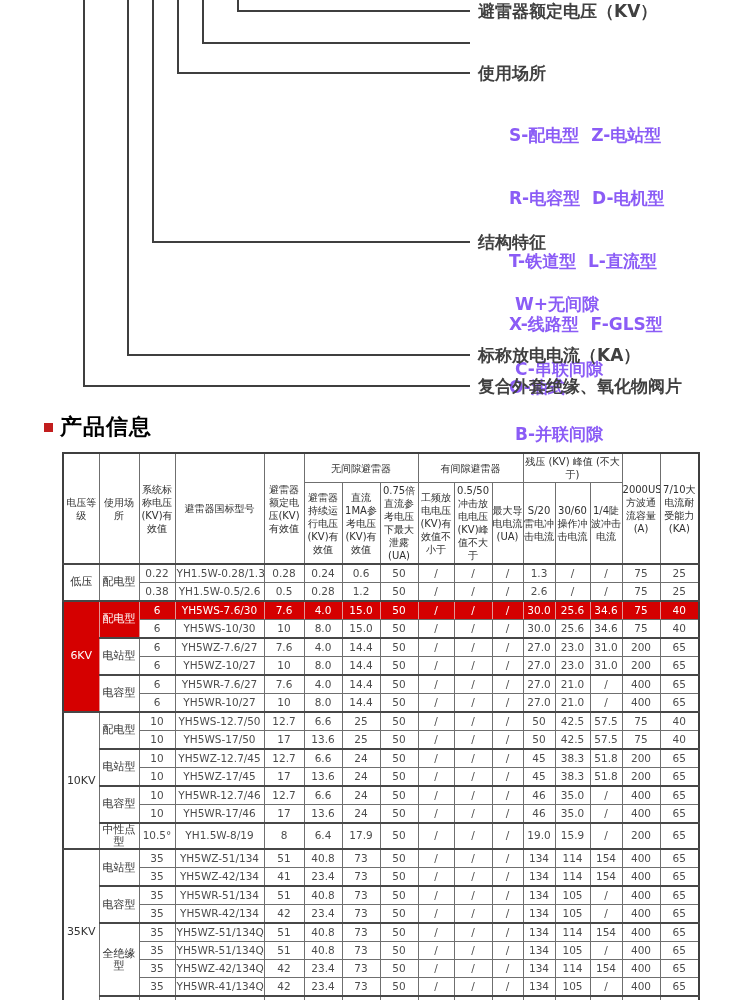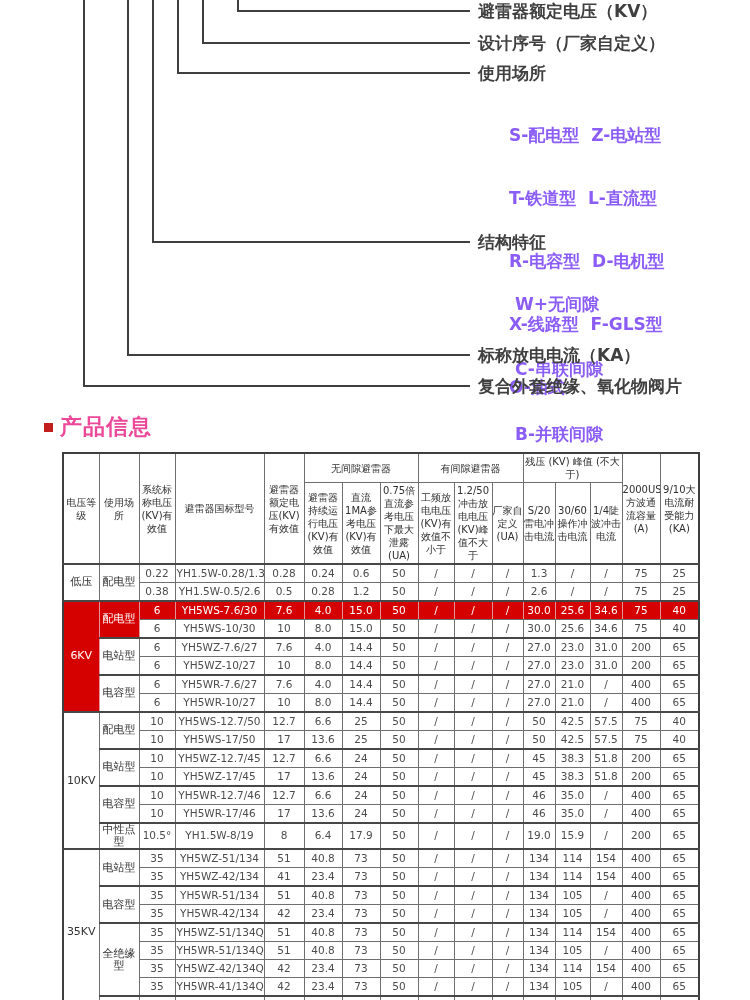--- a/index.html
+++ b/index.html
@@ -14,21 +14,21 @@
   .dlabel{
     position:absolute;left:478px;transform:translateY(-54%);
     font-size:17px;font-weight:bold;color:#404040;white-space:nowrap;
   }
   .sublist{position:absolute;font-size:17px;font-weight:bold;color:#8b5cf6;white-space:pre;}
   .sublist div{height:23px;line-height:23px;}
   .sublist.struct div{height:25px;line-height:25px;}
   
   .sec-title{position:absolute;left:44px;top:412px;display:flex;align-items:center;}
   .sec-bullet{width:9px;height:9px;background:#c21e1e;margin-right:7px;}
-  .sec-text{font-size:22px;font-weight:bold;color:#ec4899;letter-spacing:1px;}
+  .sec-text{font-size:22px;font-weight:bold;color:#000000;letter-spacing:1px;}
   
   .tbl-wrap{position:absolute;left:62px;top:452px;}
   table{border-collapse:collapse;table-layout:fixed;width:636px;border:2px solid #3f3f3f;}
   th,td{border:1px solid #6f6f6f;overflow:hidden;}
   th{
     font-size:10px;font-weight:normal;color:#2f2f2f;text-align:center;
     padding:1px 0;line-height:1.3;vertical-align:middle;background:#fff;
   }
   tr.h1 th{height:25px;}
   td{
@@ -46,29 +46,28 @@
 <body>
 
 <div class="diagram">
 
   <div class="vline" style="left:237px;height:10px"></div>
   <div class="hline" style="top:10px;left:237px;width:233px"></div>
   <div class="dlabel" style="top:12px">避雷器额定电压（KV）</div>
 
   <div class="vline" style="left:202px;height:42px"></div>
   <div class="hline" style="top:42px;left:202px;width:268px"></div>
-  <div class="dlabel" style="top:44px">设计序号（厂家自定义）</div>
 
   <div class="vline" style="left:177px;height:72px"></div>
   <div class="hline" style="top:72px;left:177px;width:293px"></div>
   <div class="dlabel" style="top:74px">使用场所</div>
   <div class="sublist" style="left:509px;top:84px">
     <div>S-配电型  Z-电站型</div>
+    <div>R-电容型  D-电机型</div>
     <div>T-铁道型  L-直流型</div>
-    <div>R-电容型  D-电机型</div>
     <div>X-线路型  F-GLS型</div>
     <div>O-油式</div>
   </div>
 
   <div class="vline" style="left:152px;height:241px"></div>
   <div class="hline" style="top:241px;left:152px;width:318px"></div>
   <div class="dlabel" style="top:243px">结构特征</div>
   <div class="sublist struct" style="left:515px;top:252px">
     <div>W+无间隙</div>
     <div>C-串联间隙</div>
@@ -113,29 +112,29 @@
     <tr class="h1">
       <th rowspan="2">电压等级</th>
       <th rowspan="2">使用场所</th>
       <th rowspan="2">系统标称电压(KV)有效值</th>
       <th rowspan="2">避雷器国标型号</th>
       <th rowspan="2">避雷器额定电压(KV)有效值</th>
       <th colspan="3">无间隙避雷器</th>
       <th colspan="3">有间隙避雷器</th>
       <th colspan="3">残压 (KV) 峰值 (不大于)</th>
       <th rowspan="2">2000US方波通流容量(A)</th>
-      <th rowspan="2">9/10大电流耐受能力(KA)</th>
+      <th rowspan="2">7/10大电流耐受能力(KA)</th>
     </tr>
     <tr class="h2">
       <th>避雷器持续运行电压(KV)有效值</th>
       <th>直流1MA参考电压(KV)有效值</th>
       <th>0.75倍直流参考电压下最大泄露(UA)</th>
       <th>工频放电电压(KV)有效值不小于</th>
-      <th>1.2/50冲击放电电压(KV)峰值不大于</th>
-      <th>厂家自定义(UA)</th>
+      <th>0.5/50冲击放电电压(KV)峰值不大于</th>
+      <th>最大导电电流(UA)</th>
       <th>S/20雷电冲击电流</th>
       <th>30/60操作冲击电流</th>
       <th>1/4陡波冲击电流</th>
     </tr>
   </thead>
   <tbody>
         <tr class="group-start">
           <td rowspan="2" class="voltage-class-cell">低压</td>
           <td rowspan="2" class="use-place-cell">配电型</td>
           <td>0.22</td>

